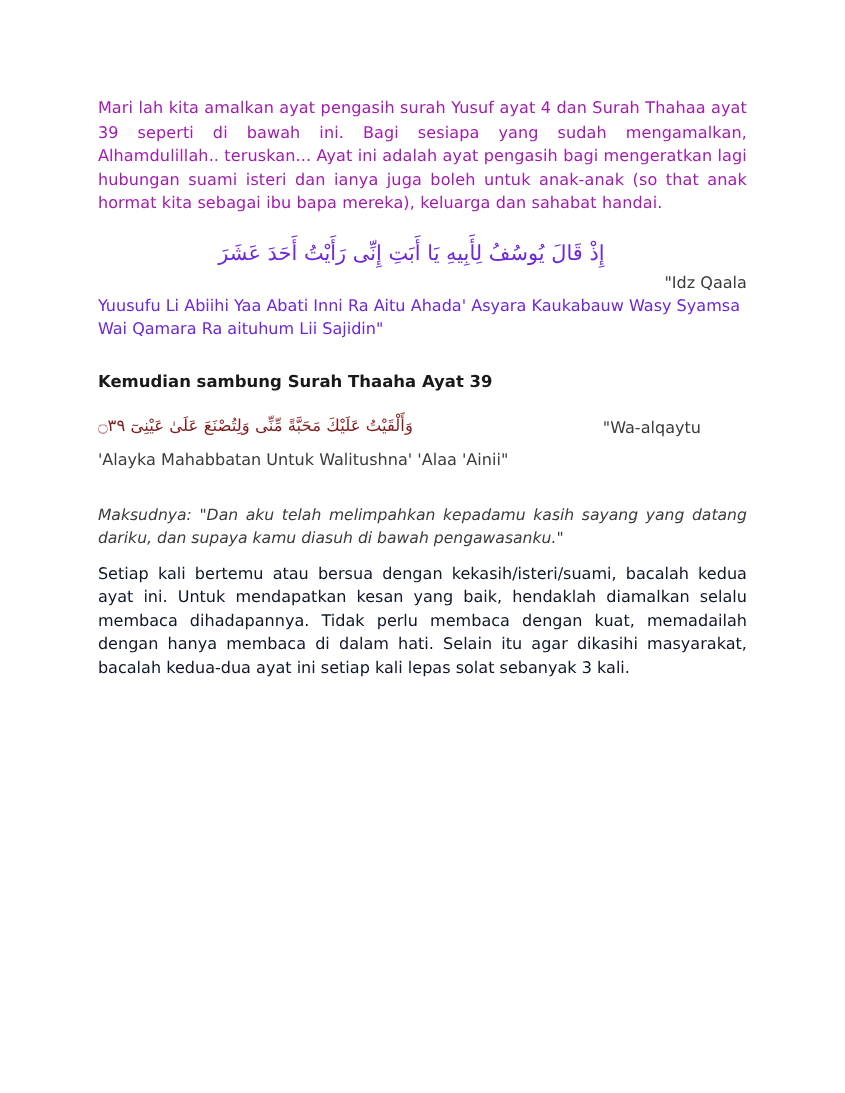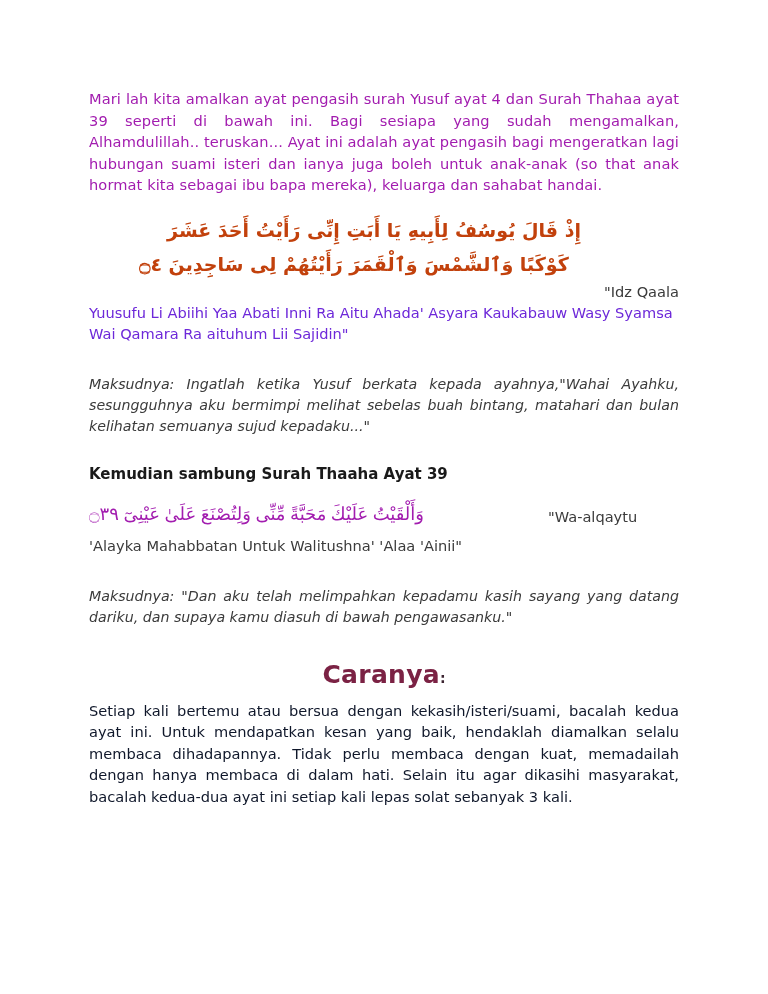--- a/index.html
+++ b/index.html
@@ -39,48 +39,46 @@
   }
 
   
   .arabic-block {
     margin-top: 17px;
     direction: rtl;
     text-align: center;
     font-family: "DejaVu Sans", sans-serif;
     font-size: 19px;
     line-height: 34px;
-    color: #c2410c;
-    font-weight: bold;
+    color: #6d28d9;
   }
   .arabic-line {
     display: block;
     white-space: nowrap;
     letter-spacing: 1px;
   }
   .arabic-line-1 { padding-right: 20px; }
   .arabic-line-2 { padding-right: 60px; }
 
   .arabic-inline-wrap {
     margin-top: 14px;
     display: block;
     position: relative;
     height: 32px;
   }
   .arabic-inline {
     direction: rtl;
-    font-size: 18px;
+    font-size: 15px;
     line-height: 30px;
-    color: #a21caf;
+    color: #7f1d1d;
     letter-spacing: 1px;
     white-space: nowrap;
     position: absolute;
     left: 0;
     top: 0;
-    font-family: Liberation Serif, serif;
   }
   .translit-tail {
     position: absolute;
     left: 459px;
     top: 8px;
     font-size: 14.6px;
     line-height: 20px;
     color: #3b3b3b;
     white-space: nowrap;
   }
@@ -159,39 +157,34 @@
 </head>
 <body>
 
 <div class="page">
   <div class="content">
 
     <p class="intro">Mari lah kita amalkan ayat pengasih surah Yusuf ayat 4 dan Surah Thahaa ayat 39 seperti di bawah ini. Bagi sesiapa yang sudah mengamalkan, Alhamdulillah.. teruskan... Ayat ini adalah ayat pengasih bagi mengeratkan lagi hubungan suami isteri dan ianya juga boleh untuk anak-anak (so that anak hormat kita sebagai ibu bapa mereka), keluarga dan sahabat handai.</p>
 
     <div class="arabic-block">
       <span class="arabic-line arabic-line-1">إِذْ قَالَ يُوسُفُ لِأَبِيهِ يَا أَبَتِ إِنِّى رَأَيْتُ أَحَدَ عَشَرَ</span>
-      <span class="arabic-line arabic-line-2">كَوْكَبًا وَٱلشَّمْسَ وَٱلْقَمَرَ رَأَيْتُهُمْ لِى سَاجِدِينَ ۝٤</span>
     </div>
 
     <p class="translit-head">"Idz Qaala</p>
     <p class="translit-body">Yuusufu Li Abiihi Yaa Abati Inni Ra Aitu Ahada' Asyara Kaukabauw Wasy Syamsa Wai Qamara Ra aituhum Lii Sajidin"</p>
 
-    <p class="meaning">Maksudnya: Ingatlah ketika Yusuf berkata kepada ayahnya,"Wahai Ayahku, sesungguhnya aku bermimpi melihat sebelas buah bintang, matahari dan bulan kelihatan semuanya sujud kepadaku..."</p>
 
     <p class="subheading">Kemudian sambung Surah Thaaha Ayat 39</p>
 
     <div class="arabic-inline-wrap">
       <span class="arabic-inline">وَأَلْقَيْتُ عَلَيْكَ مَحَبَّةً مِّنِّى وَلِتُصْنَعَ عَلَىٰ عَيْنِىٓ ۝٣٩</span>
       <span class="translit-tail">"Wa-alqaytu</span>
     </div>
 
     <p class="translit-body-2">'Alayka Mahabbatan Untuk Walitushna' 'Alaa 'Ainii"</p>
 
     <p class="meaning">Maksudnya: "Dan aku telah melimpahkan kepadamu kasih sayang yang datang dariku, dan supaya kamu diasuh di bawah pengawasanku."</p>
 
-    <div class="caranya-wrap">
-      <span class="caranya">Caranya</span><span class="caranya-colon">:</span>
-    </div>
 
     <p class="closing">Setiap kali bertemu atau bersua dengan kekasih/isteri/suami, bacalah kedua ayat ini. Untuk mendapatkan kesan yang baik, hendaklah diamalkan selalu membaca dihadapannya. Tidak perlu membaca dengan kuat, memadailah dengan hanya membaca di dalam hati. Selain itu agar dikasihi masyarakat, bacalah kedua-dua ayat ini setiap kali lepas solat sebanyak 3 kali.</p>
 
   </div>
 </div>
 
 </body></html>

